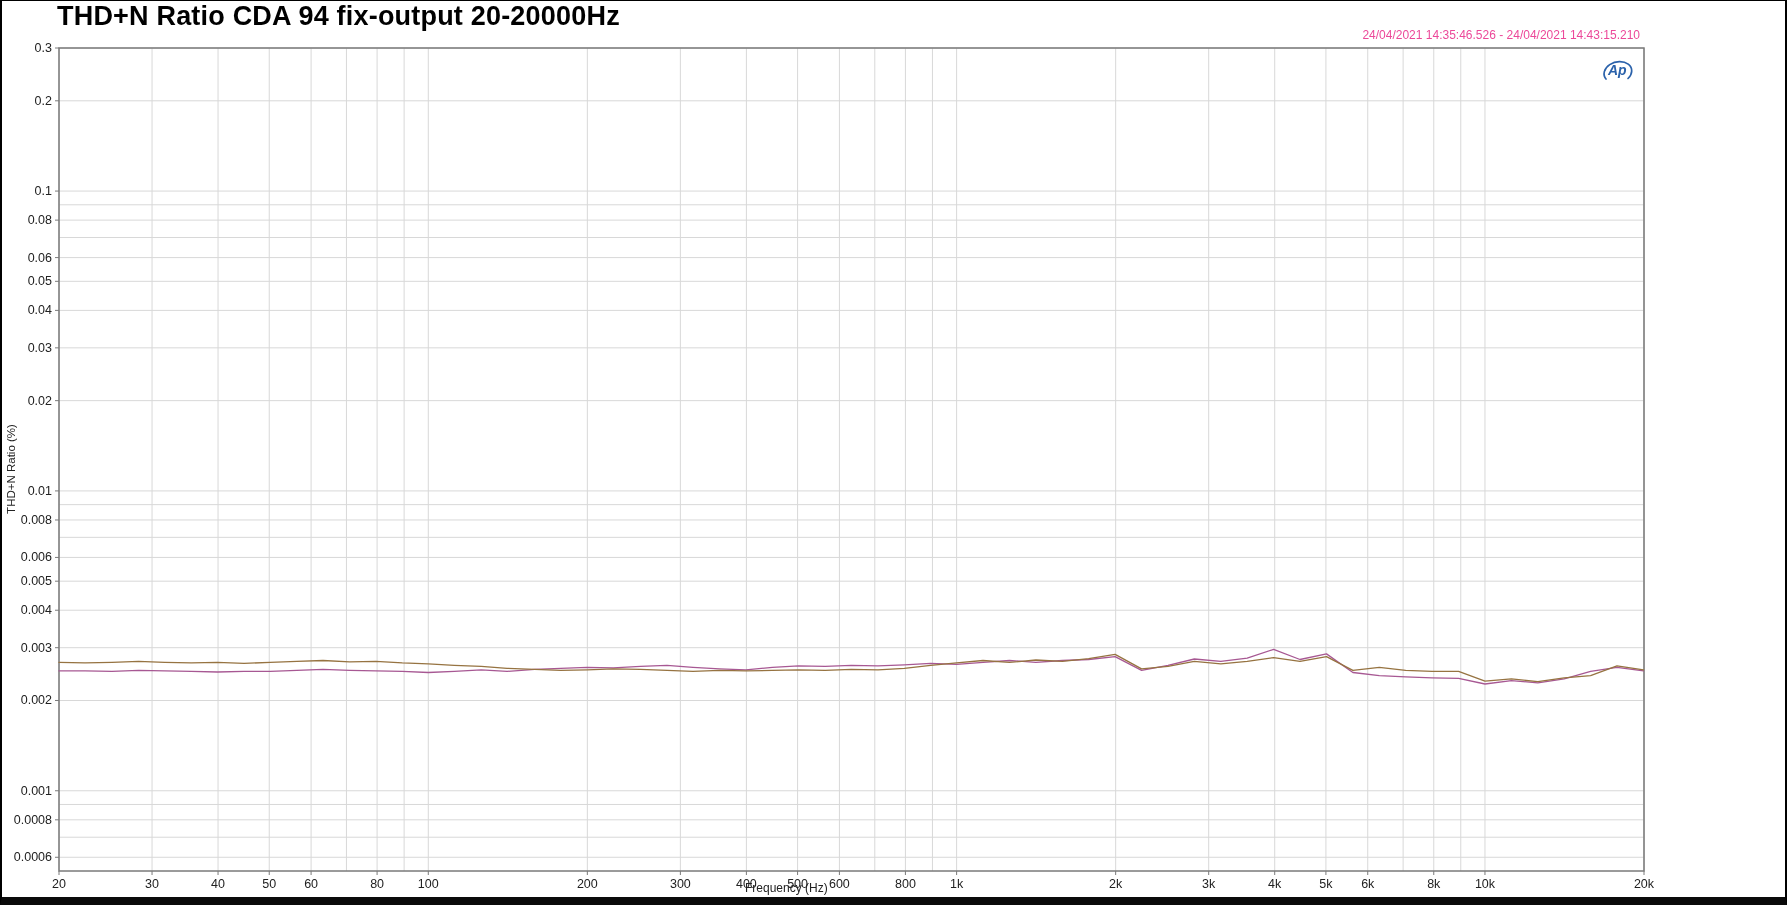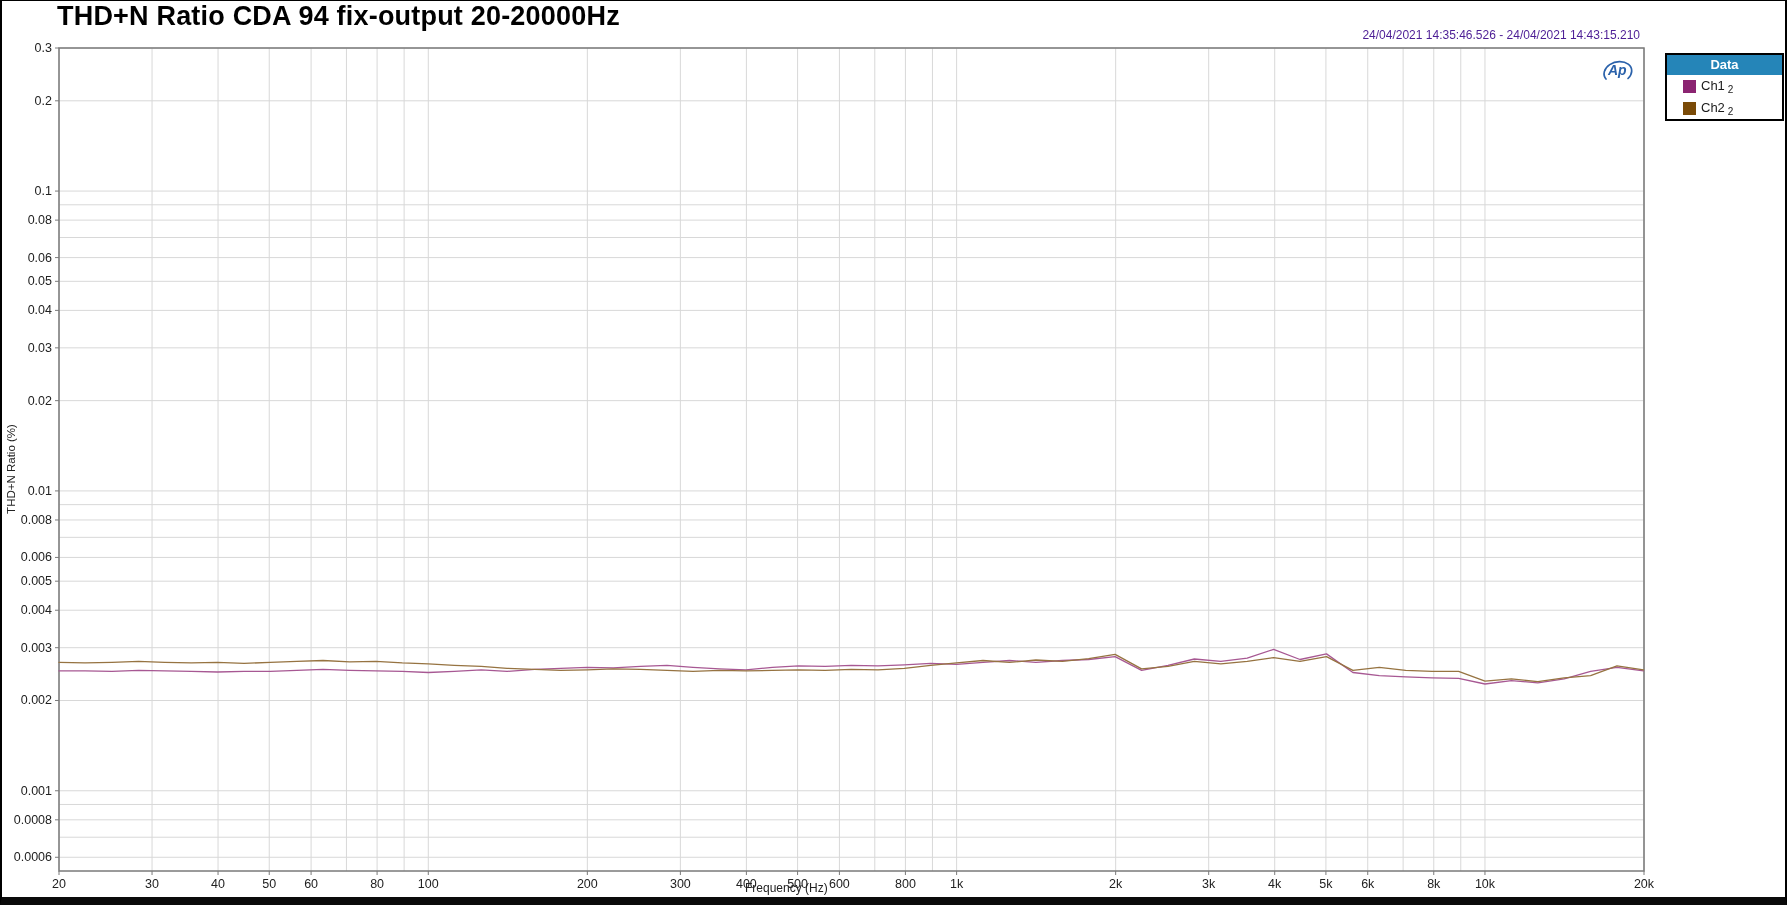--- a/index.html
+++ b/index.html
@@ -1,20 +1,20 @@
 <!DOCTYPE html>
 <html><head>
 <meta charset="utf-8">
 <style>
   html,body{margin:0;padding:0}
   body{width:1787px;height:905px;background:#fff;font-family:"Liberation Sans",sans-serif;position:relative;overflow:hidden}
   .window{position:absolute;inset:0;box-sizing:border-box;background:#fff;
           border-left:2px solid #000;border-top:1px solid #000;border-right:2px solid #000;border-bottom:8px solid #0a0a0a}
   .title{position:absolute;left:55px;top:0px;font-size:27px;font-weight:bold;color:#000;letter-spacing:.2px;white-space:nowrap}
-  .timestamp{position:absolute;top:27px;right:145px;font-size:12px;color:#4c1d95;white-space:nowrap}
+  .timestamp{position:absolute;top:27px;right:145px;font-size:12px;color:#ec4899;white-space:nowrap}
   #chart{position:absolute;left:0;top:0}
   .xlabel{position:absolute;left:743px;top:880px;width:140px;text-align:left;font-size:12px;color:#222}
   .ylabel{position:absolute;left:9px;top:468px;transform:translate(-50%,-50%) rotate(-90deg);font-size:11.5px;color:#222;white-space:nowrap}
   .ap-logo{position:absolute;left:1596px;top:55px;width:40px;height:28px}
   .legend{position:absolute;left:1663px;top:52px;width:119px;border:2px solid #000;background:#fff;box-sizing:border-box}
   .legend-header{color:#fff;font-weight:bold;font-size:13px;text-align:center;padding:2px 0 3px 0}
   .legend-row{display:flex;align-items:center;padding:3px 4px 2px 16px;font-size:13px;color:#1a1a1a;cursor:default}
   .swatch{width:13px;height:13px;display:inline-block;margin-right:5px;flex:0 0 auto}
   .sub{font-size:10px;vertical-align:-3px;margin-left:3px}
 </style>
@@ -172,27 +172,14 @@
   <div class="xlabel">Frequency (Hz)</div>
   <div class="ylabel">THD+N Ratio (%)</div>
 
   <div class="ap-logo">
     <svg width="40" height="28" viewBox="0 0 40 28">
       <path d="M8 23 A 14 10.5 -14 1 1 30 22.5" fill="none" stroke="#2b62ab" stroke-width="1.7" stroke-linecap="round"></path>
       <text x="10" y="18.5" font-size="14" font-style="italic" font-weight="bold" fill="#2b62ab">Ap</text>
     </svg>
   </div>
 
-  <div class="legend">
-    <div class="legend-header" style="background: rgb(37, 133, 184);">Data</div>
-    <div id="legend-rows">
-        <div class="legend-row">
-          <span class="swatch" style="background: rgb(139, 36, 113);"></span>
-          <span>Ch1<span class="sub">2</span></span>
-        </div>
-        <div class="legend-row">
-          <span class="swatch" style="background: rgb(122, 74, 7);"></span>
-          <span>Ch2<span class="sub">2</span></span>
-        </div>
-      </div>
-  </div>
 
 </div>
 
 </body></html>

